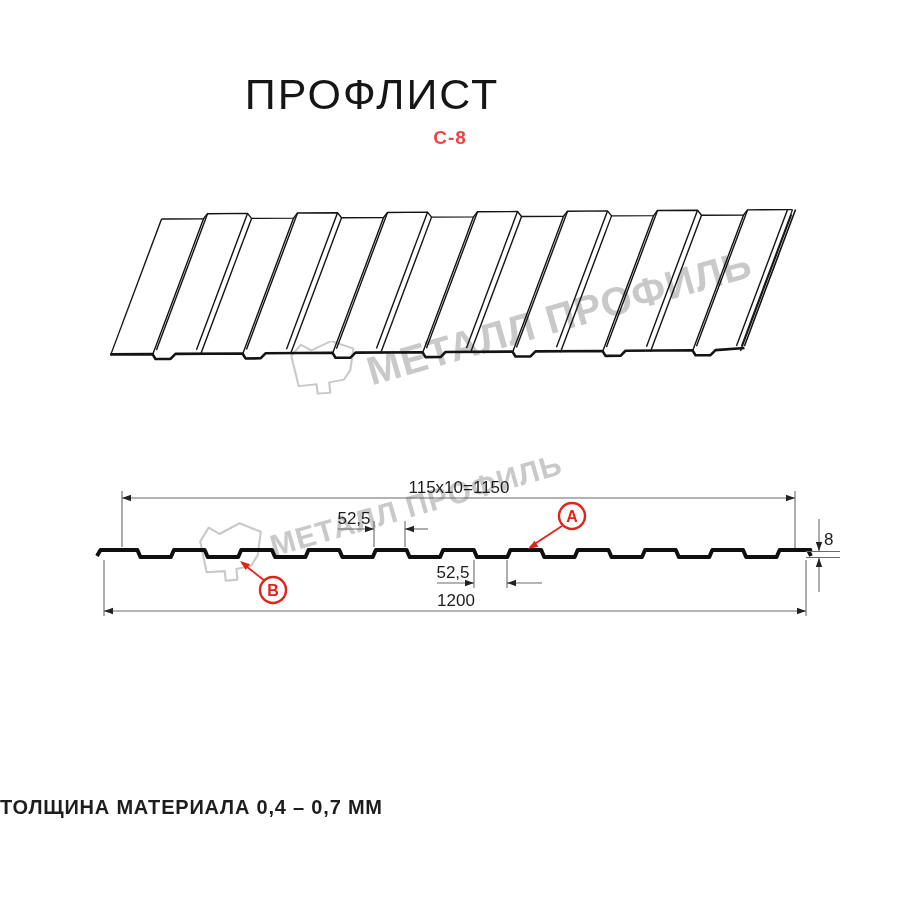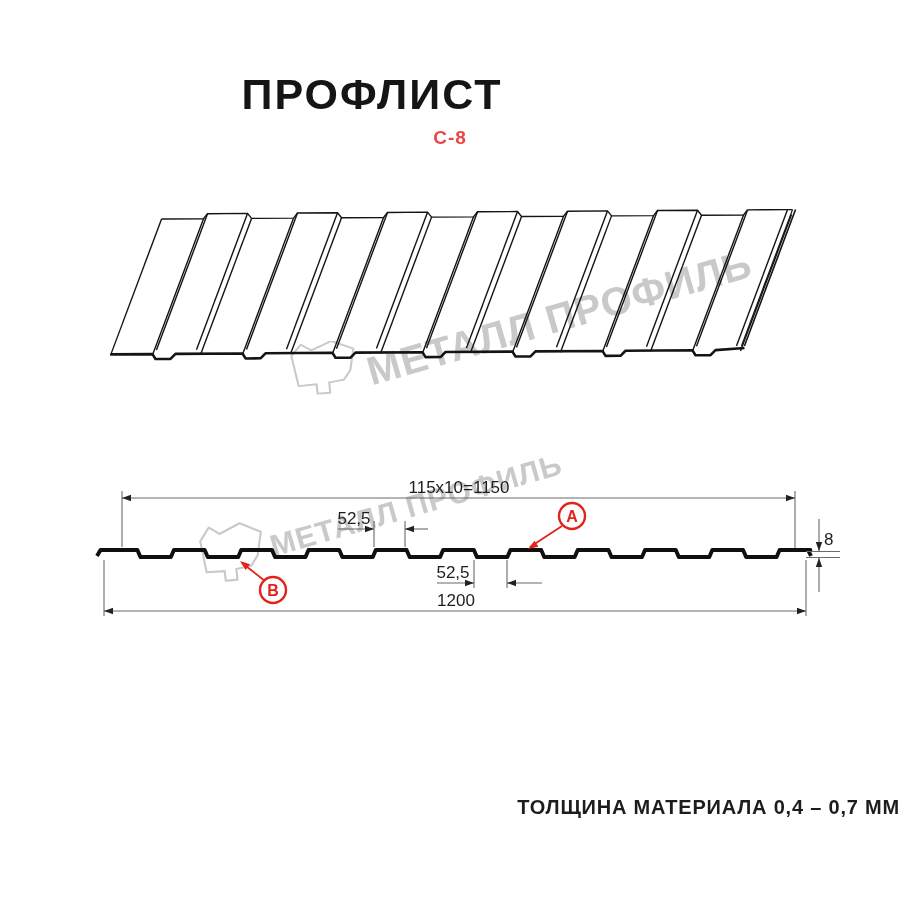--- a/index.html
+++ b/index.html
@@ -2,28 +2,28 @@
 <html><head>
 <meta charset="utf-8">
 <style>
   html,body{margin:0;padding:0;background:#fff;}
   #canvas{
     position:relative;width:900px;height:900px;background:#ffffff;overflow:hidden;
     font-family:"Liberation Sans",sans-serif;
   }
   .title{
     position:absolute;left:0;top:70px;width:744px;text-align:center;
-    font-size:43px;font-weight:700;letter-spacing:2px;color:#151515;
+    font-size:43px;font-weight:400;letter-spacing:2px;color:#151515;
   }
   .subtitle{
     position:absolute;left:0;top:127px;width:900px;text-align:center;
     font-size:19px;font-weight:700;letter-spacing:1px;color:#ef4444;
   }
   .footer-note{
-    position:absolute;left:0;top:796px;width:900px;text-align:right;
+    position:absolute;left:0;top:796px;width:900px;text-align:left;
     font-size:20px;font-weight:700;letter-spacing:0.8px;color:#1d1d1d;
   }
   .wm-text{
     position:absolute;white-space:nowrap;color:#c9c9c9;font-weight:700;
     transform-origin:0 50%;line-height:1;user-select:none;
   }
   .wm-text-1{left:368px;top:352px;font-size:40px;letter-spacing:1px;transform:rotate(-16deg);}
   .wm-text-2{left:271px;top:532px;font-size:30px;letter-spacing:1px;transform:rotate(-16deg);}
   .wm-logo{position:absolute;}
   .wm-logo-1{left:288px;top:341px;}

